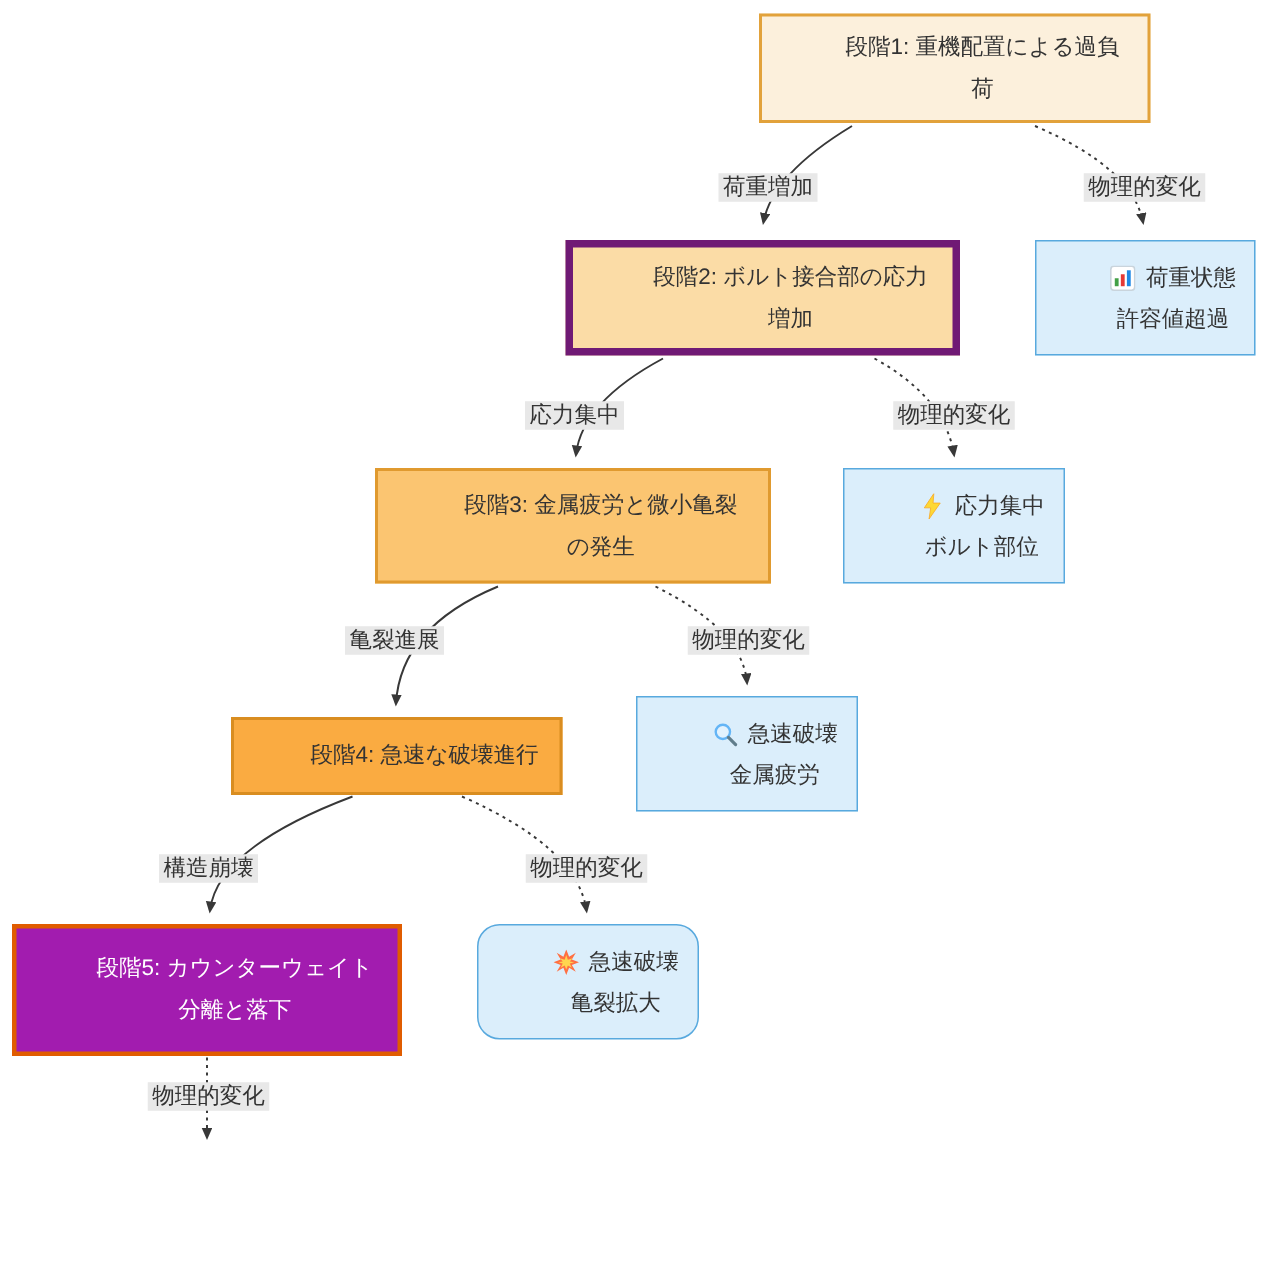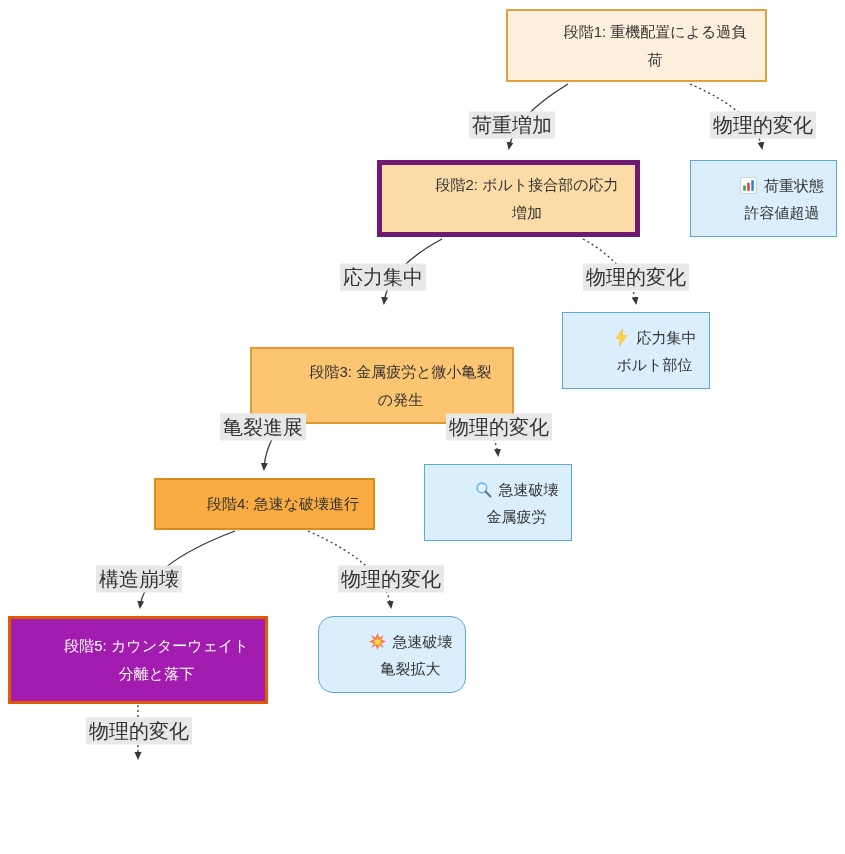--- a/index.html
+++ b/index.html
@@ -6,33 +6,33 @@
   #canvas{position:relative;width:845px;height:854px;background:#ffffff;
           font-family:"Liberation Sans","DejaVu Sans",sans-serif;overflow:hidden;}
   svg.edges{position:absolute;left:0;top:0;z-index:1;}
   .node{position:absolute;box-sizing:border-box;z-index:2;display:flex;
         align-items:center;justify-content:center;text-align:center;
         font-size:15px;color:#333;line-height:28px;padding-left:37px;}
   .stage .lbl{max-width:190px;}
   .stage4 .lbl{max-width:220px;}
   .stage1{left:506px;top:9px;width:261px;height:73px;background:#fcf0dc;border:2px solid #e2a23b;}
   .stage2{left:377px;top:160px;width:263px;height:77px;background:#fbdca6;border:5px solid #701a75;}
-  .stage3{left:250px;top:312px;width:264px;height:77px;background:#fbc571;border:2px solid #e09a2f;margin-top:35px;}
+  .stage3{left:250px;top:312px;width:264px;height:77px;background:#fbc571;border:2px solid #e09a2f;}
   .stage4{left:154px;top:478px;width:221px;height:52px;background:#faab41;border:2px solid #d98d20;}
   .stage5{left:8px;top:616px;width:260px;height:88px;background:#a21caf;border:3px solid #e05c00;color:#fff;}
   .obs{flex-direction:column;background:#dbeefb;border:1.5px solid #58a9de;line-height:27px;}
   .obs1{left:690px;top:160px;width:147px;height:77px;}
   .obs2{left:562px;top:312px;width:148px;height:77px;}
   .obs3{left:424px;top:464px;width:148px;height:77px;}
   .obs4{left:318px;top:616px;width:148px;height:77px;border-radius:15px;}
   .obs5{left:63px;top:767px;width:148px;height:78px;}
   .obs .row{display:flex;align-items:center;gap:7px;}
   .icon{width:17px;height:17px;display:inline-block;flex:0 0 17px;}
   .elabel{position:absolute;transform:translate(-50%,-50%);background:#e8e8e8;
-          color:#333;font-size:20px;padding:0 3px;white-space:nowrap;z-index:3;}
+          color:#333;font-size:15px;padding:0 3px;white-space:nowrap;z-index:3;}
 </style>
 </head>
 <body>
 
 <div id="canvas">
 
   <svg class="edges" width="845" height="854">
     <defs>
       <marker id="arrow" markerWidth="9" markerHeight="8" refX="6" refY="3.5" orient="auto" markerUnits="userSpaceOnUse">
         <path d="M0,0 L8,3.5 L0,7 z" fill="#383838"></path>

